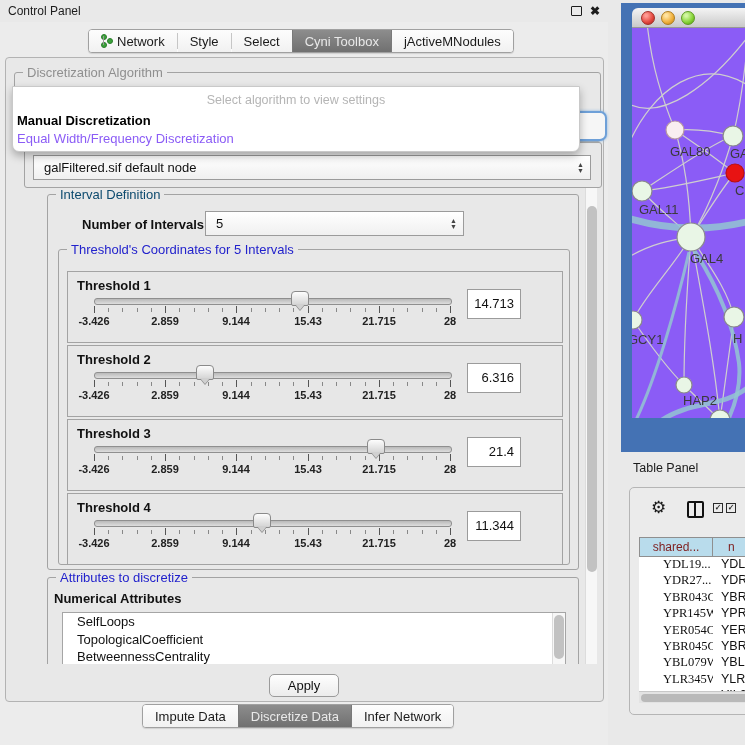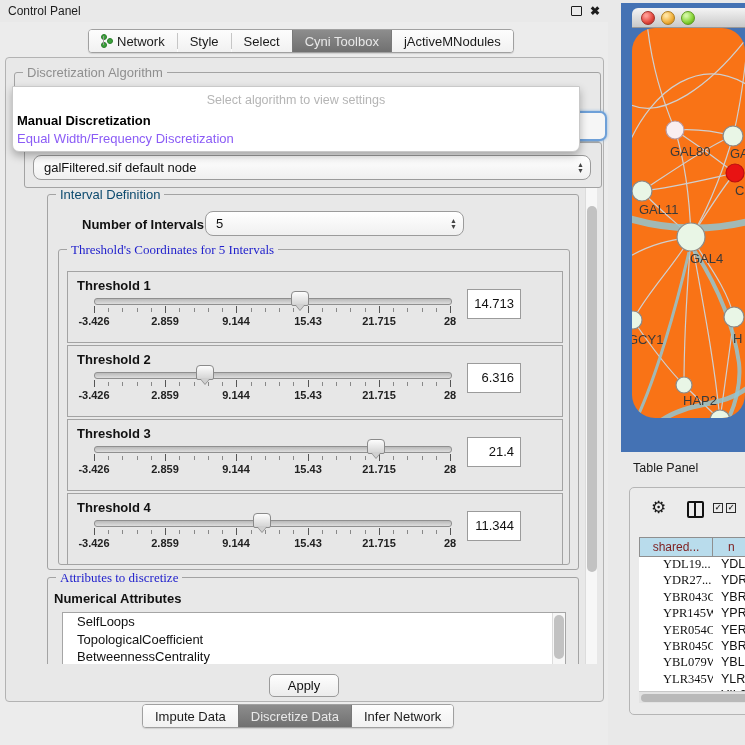--- a/index.html
+++ b/index.html
@@ -28,24 +28,24 @@
   #bottom-tabs{left:142px;top:704px;}
 
   
   #cp-content{left:5px;top:57px;width:597px;height:643px;border:1px solid #b3b3b3;border-radius:4px;background:#e8e8e8;}
 
   .groupbox{border:1px solid #a3a3a3;border-radius:3px;}
   .group-title{position:absolute;top:-8px;left:8px;background:#e8e8e8;padding:0 4px;font-size:13px;line-height:15px;white-space:nowrap;}
   .gt-gray{color:#8f8f8f;}
   .gt-dark{color:#1a1a1a;}
   .gt-green{color:#0c4a6e;}
-  .gt-blue{color:#2222cc;font-family:Liberation Serif, serif;}
-
-  
-  .combo{box-sizing:border-box;border:1px solid #9b9b9b;border-radius:8px;background:linear-gradient(#ffffff,#f0f0f0);display:flex;align-items:center;font-size:13px;color:#111;padding-left:10px;}
+  .gt-blue{color:#2222cc;}
+
+  
+  .combo{box-sizing:border-box;border:1px solid #9b9b9b;border-radius:0;background:linear-gradient(#ffffff,#f0f0f0);display:flex;align-items:center;font-size:13px;color:#111;padding-left:10px;}
   .combo .spin{margin-left:auto;margin-right:6px;display:flex;flex-direction:column;line-height:6px;font-size:7px;color:#444;}
 
   
   #algo-popup{left:6px;top:28px;width:566px;height:64px;background:#fff;border:1px solid #c9c9c9;border-radius:0 0 7px 7px;box-shadow:0 4px 9px rgba(0,0,0,.28);z-index:50;}
   .popup-hint{position:absolute;top:6px;left:0;width:100%;text-align:center;font-size:12.5px;color:#b5b5b5;}
   .popup-item1{position:absolute;top:26px;left:4px;font-size:13px;font-weight:bold;color:#000;}
   .popup-item2{position:absolute;top:44px;left:4px;font-size:13px;color:#8b5cf6;}
   #algo-combo-stub{left:548px;top:38px;width:40px;height:26px;border:2px solid #6ea0d8;border-radius:7px;background:#f6f6f6;box-shadow:0 0 3px #7fb0e0;}
 
   
@@ -73,21 +73,21 @@
   
   .push-btn{box-sizing:border-box;border:1px solid #9b9b9b;border-radius:5px;background:linear-gradient(#fefefe,#ececec);font-size:13px;color:#111;text-align:center;line-height:21px;}
 
   
   #net-frame{left:621px;top:3px;width:130px;height:449px;background:#4472b4;}
   #net-titlebar{left:632px;top:8px;width:120px;height:20px;background:linear-gradient(#f4f4f4,#c9c9c9);border-bottom:1px solid #979797;border-radius:6px 0 0 0;display:flex;align-items:center;padding-left:9px;box-sizing:border-box;gap:6px;}
   .tl{width:12px;height:12px;border-radius:50%;display:inline-block;}
   .tl-red{background:radial-gradient(circle at 35% 30%, #ff9a92 10%, #e2463d 60%, #9c2720);border:1px solid #a03028;}
   .tl-yellow{background:radial-gradient(circle at 35% 30%, #ffe3a0 10%, #efae39 60%, #b77c16);border:1px solid #ad7d20;}
   .tl-green{background:radial-gradient(circle at 35% 30%, #d2f6a2 10%, #84d234 60%, #4f9212);border:1px solid #5e9a23;}
-  #net-canvas{left:632px;top:28px;width:113px;height:390px;background:#f97316;overflow:hidden;border-radius:23px;}
+  #net-canvas{left:632px;top:28px;width:113px;height:390px;background:#8b5cf6;overflow:hidden;}
   .net-label{font-size:13px;fill:#3a3a3a;}
 
   
   #table-panel-title{left:633px;top:461px;font-size:12.5px;color:#1a1a1a;}
   #table-panel{left:629px;top:487px;width:130px;height:226px;background:#ebebeb;border:1px solid #b5b5b5;border-radius:5px;}
   .gear-icon{font-size:17px;color:#1a1a1a;line-height:17px;}
   .cols-icon{width:13px;height:13px;border:2px solid #111;border-radius:2px;position:relative;}
   .cols-icon::after{content:"";position:absolute;left:5px;top:0;width:2px;height:13px;background:#111;}
   .chk-icon{width:8px;height:8px;border:1.4px solid #2a2a2a;font-size:8px;line-height:8px;font-weight:bold;color:#2a2a2a;text-align:center;display:inline-block;}
   .tbl-header-cell{box-sizing:border-box;background:#b9dcec;border:1px solid #8f8f8f;font-size:12px;color:#7f1d1d;text-align:center;line-height:18px;height:20px;}

